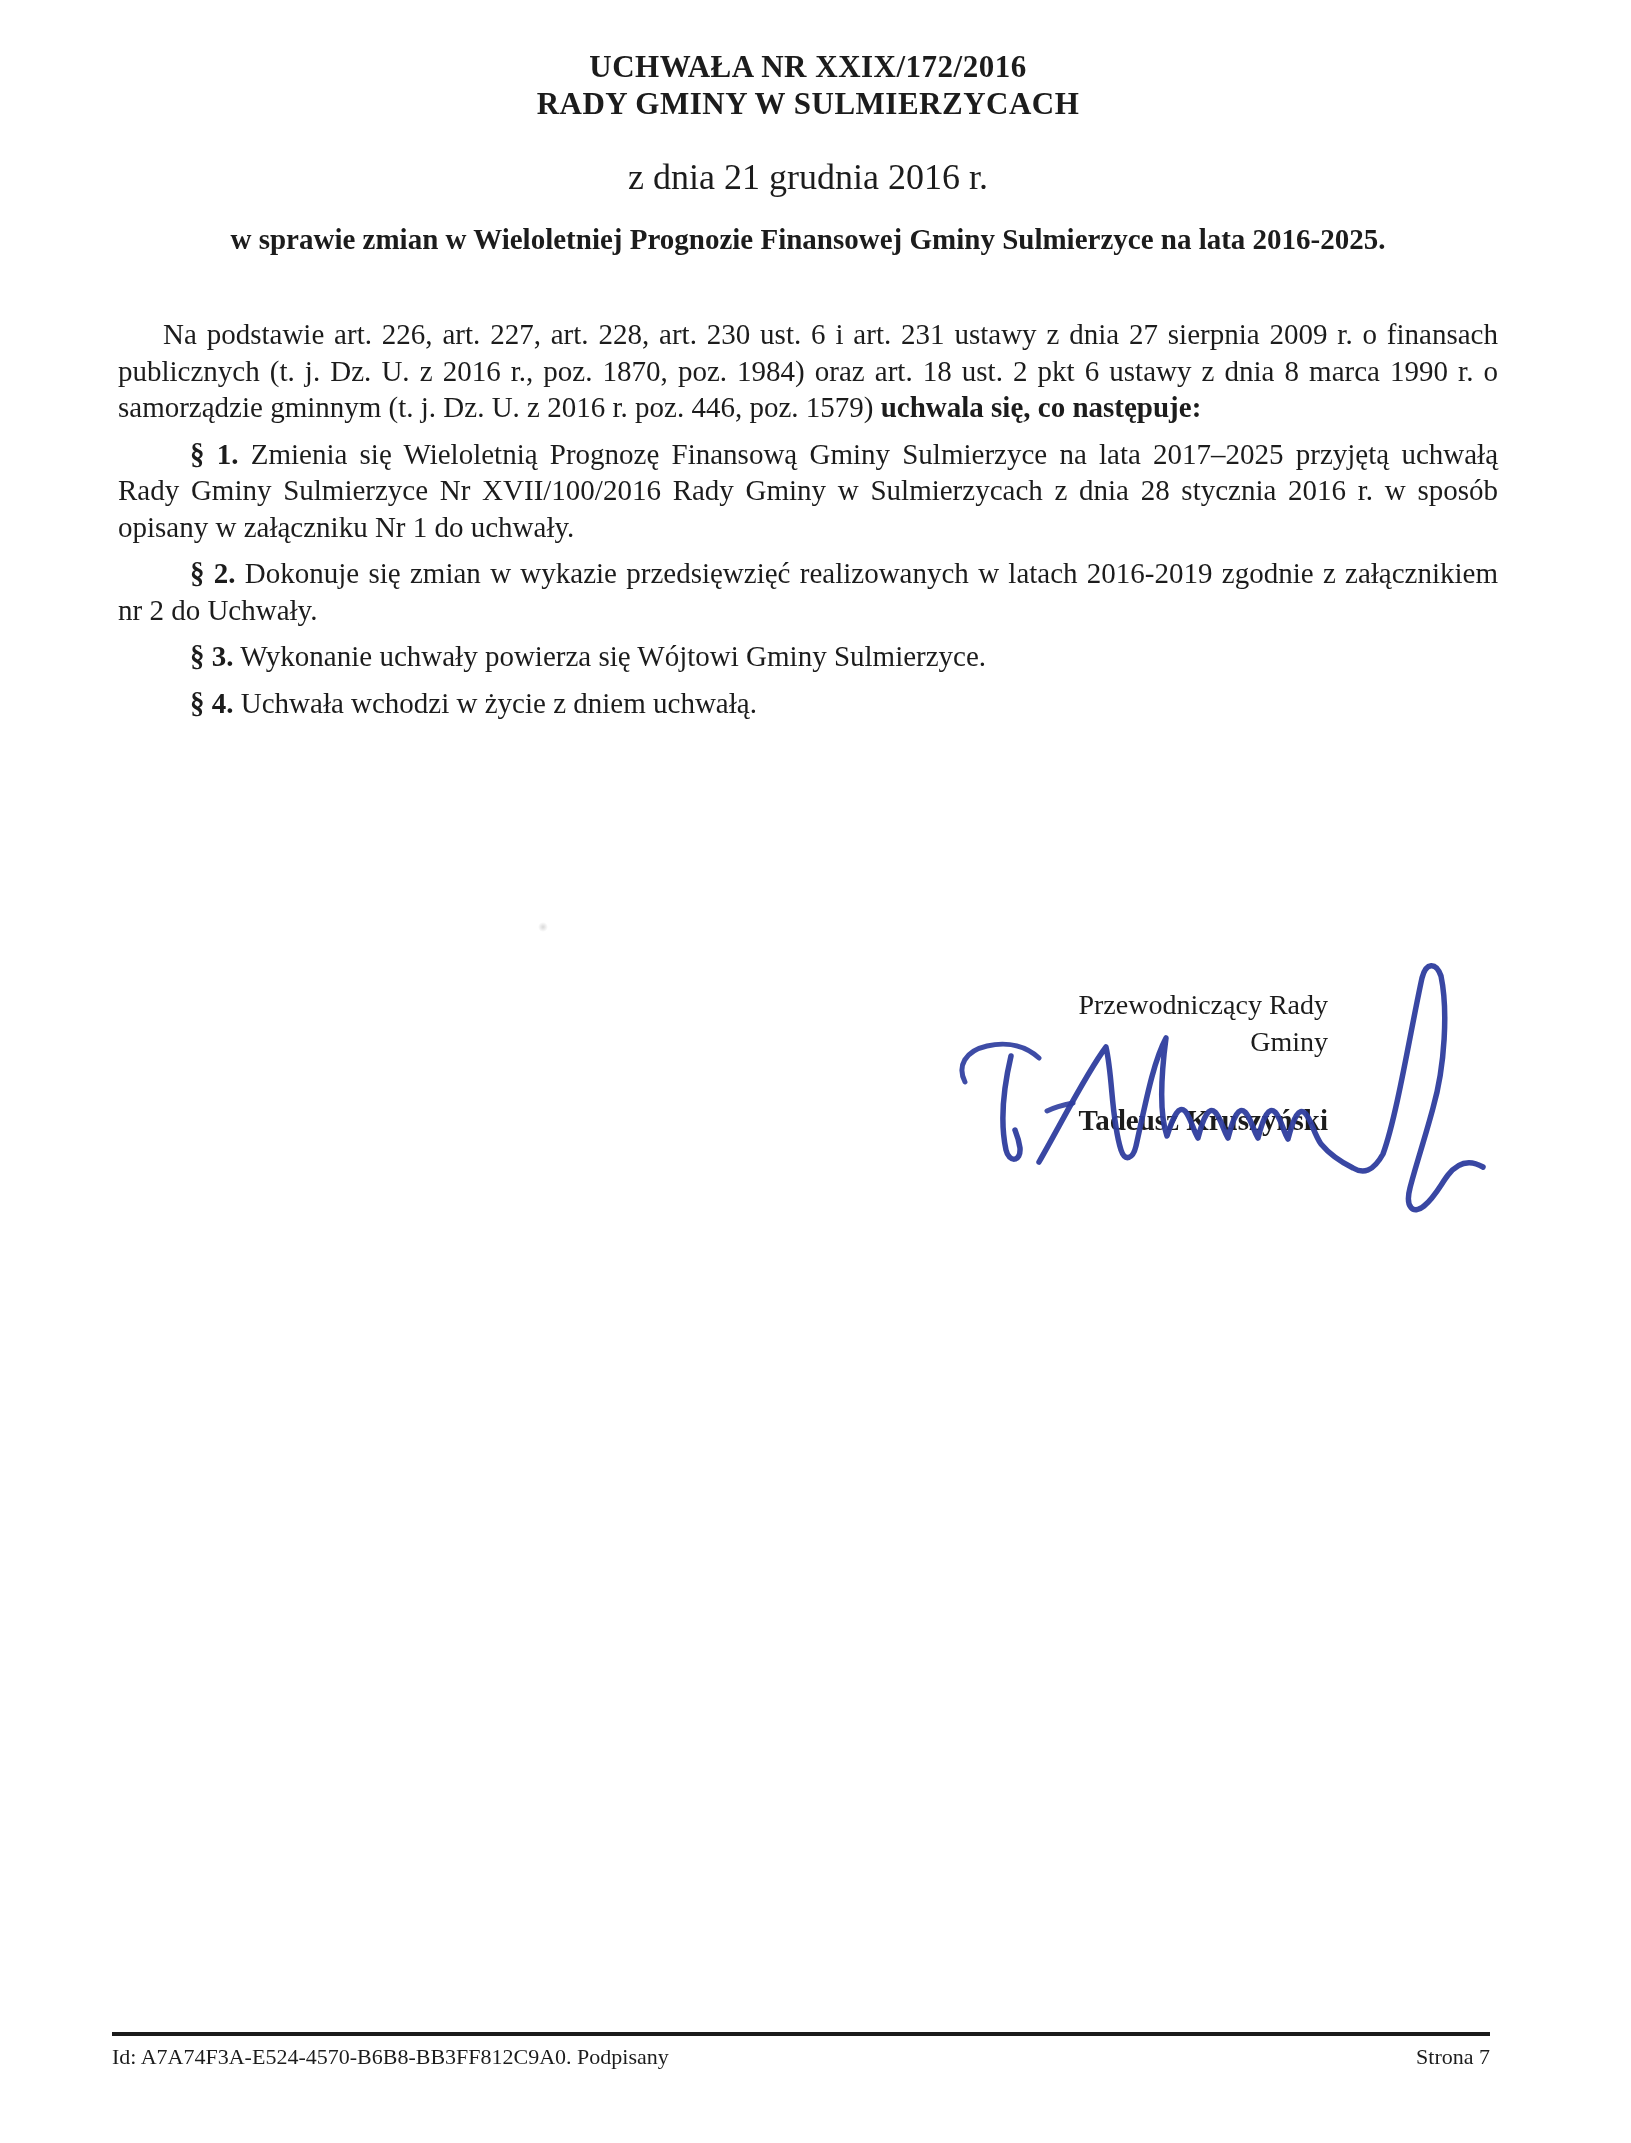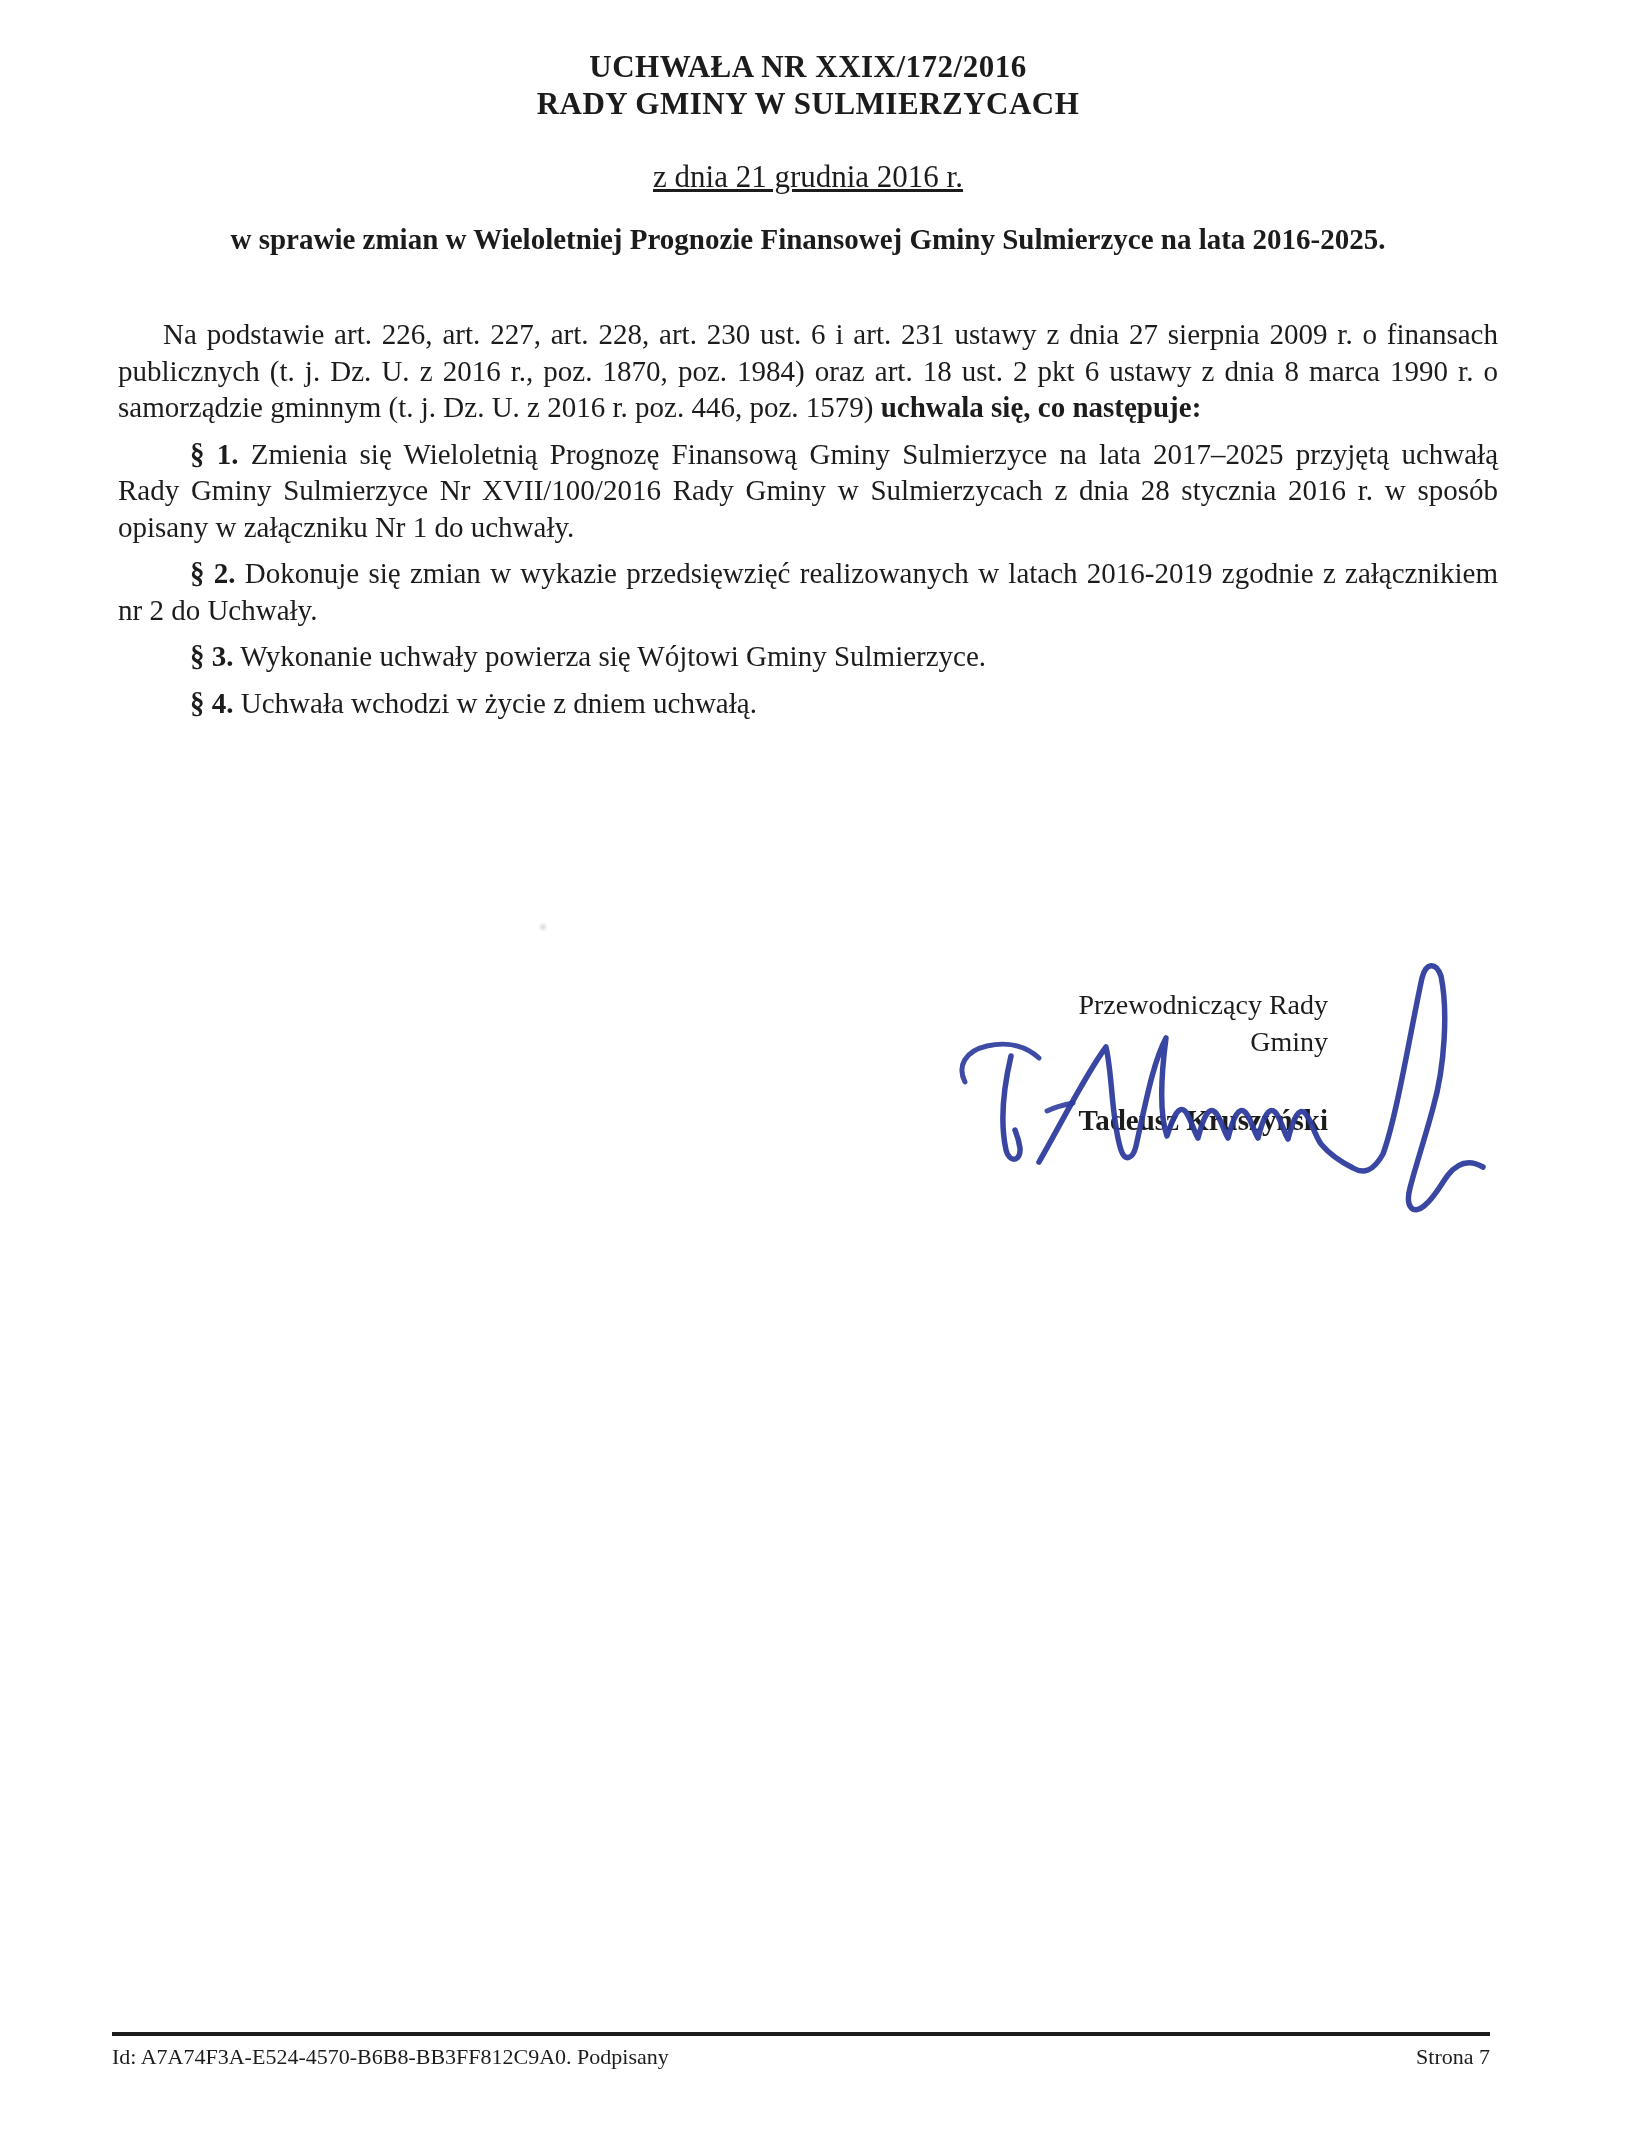--- a/index.html
+++ b/index.html
@@ -27,24 +27,23 @@
   .doc-title {
     margin: 0;
     font-size: 31px;
     line-height: 37px;
     font-weight: bold;
     letter-spacing: 0.5px;
   }
   .doc-title .line { display: block; }
   .doc-date {
     margin: 36px 0 0 0;
-    font-size: 31px;
+    font-size: 36px;
     line-height: 38px;
     font-weight: normal;
-    text-decoration: underline;
   }
   .doc-subject {
     margin: 24px 0 0 0;
     font-size: 29px;
     line-height: 38px;
     font-weight: bold;
   }
   .doc-body {
     margin-top: 58px;
   }

